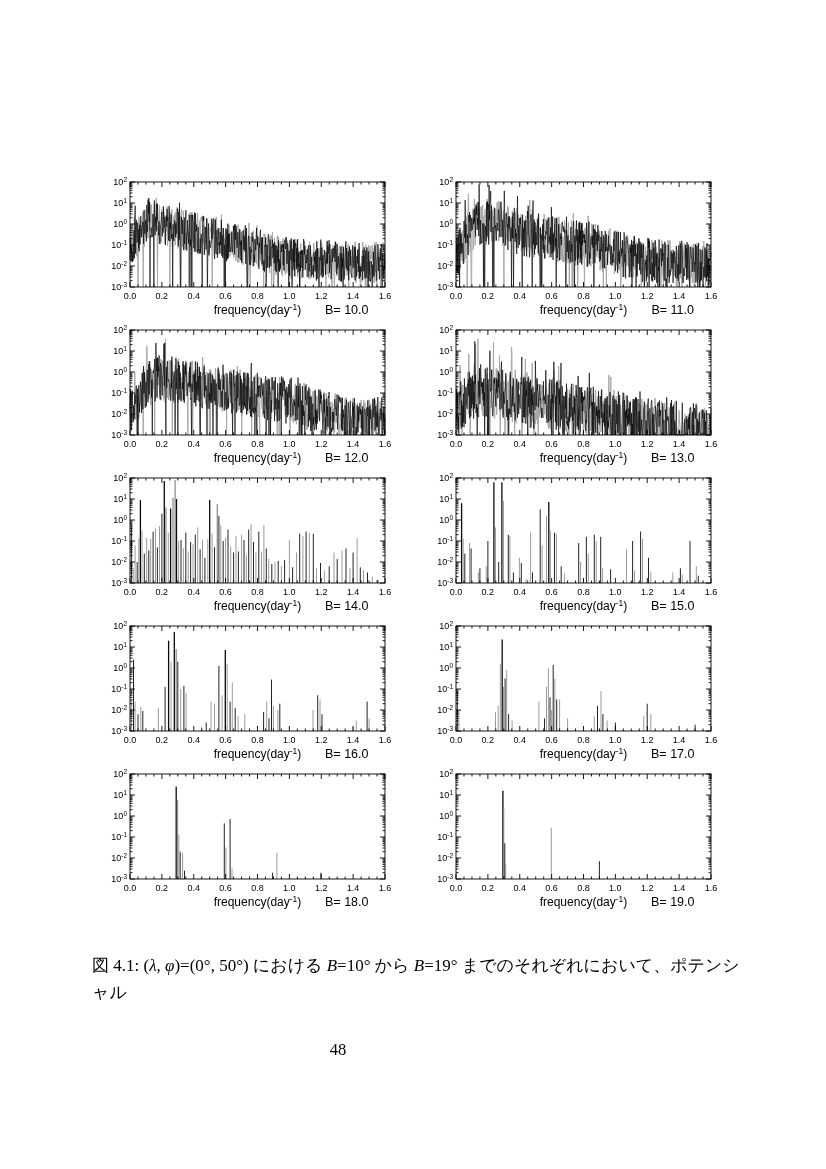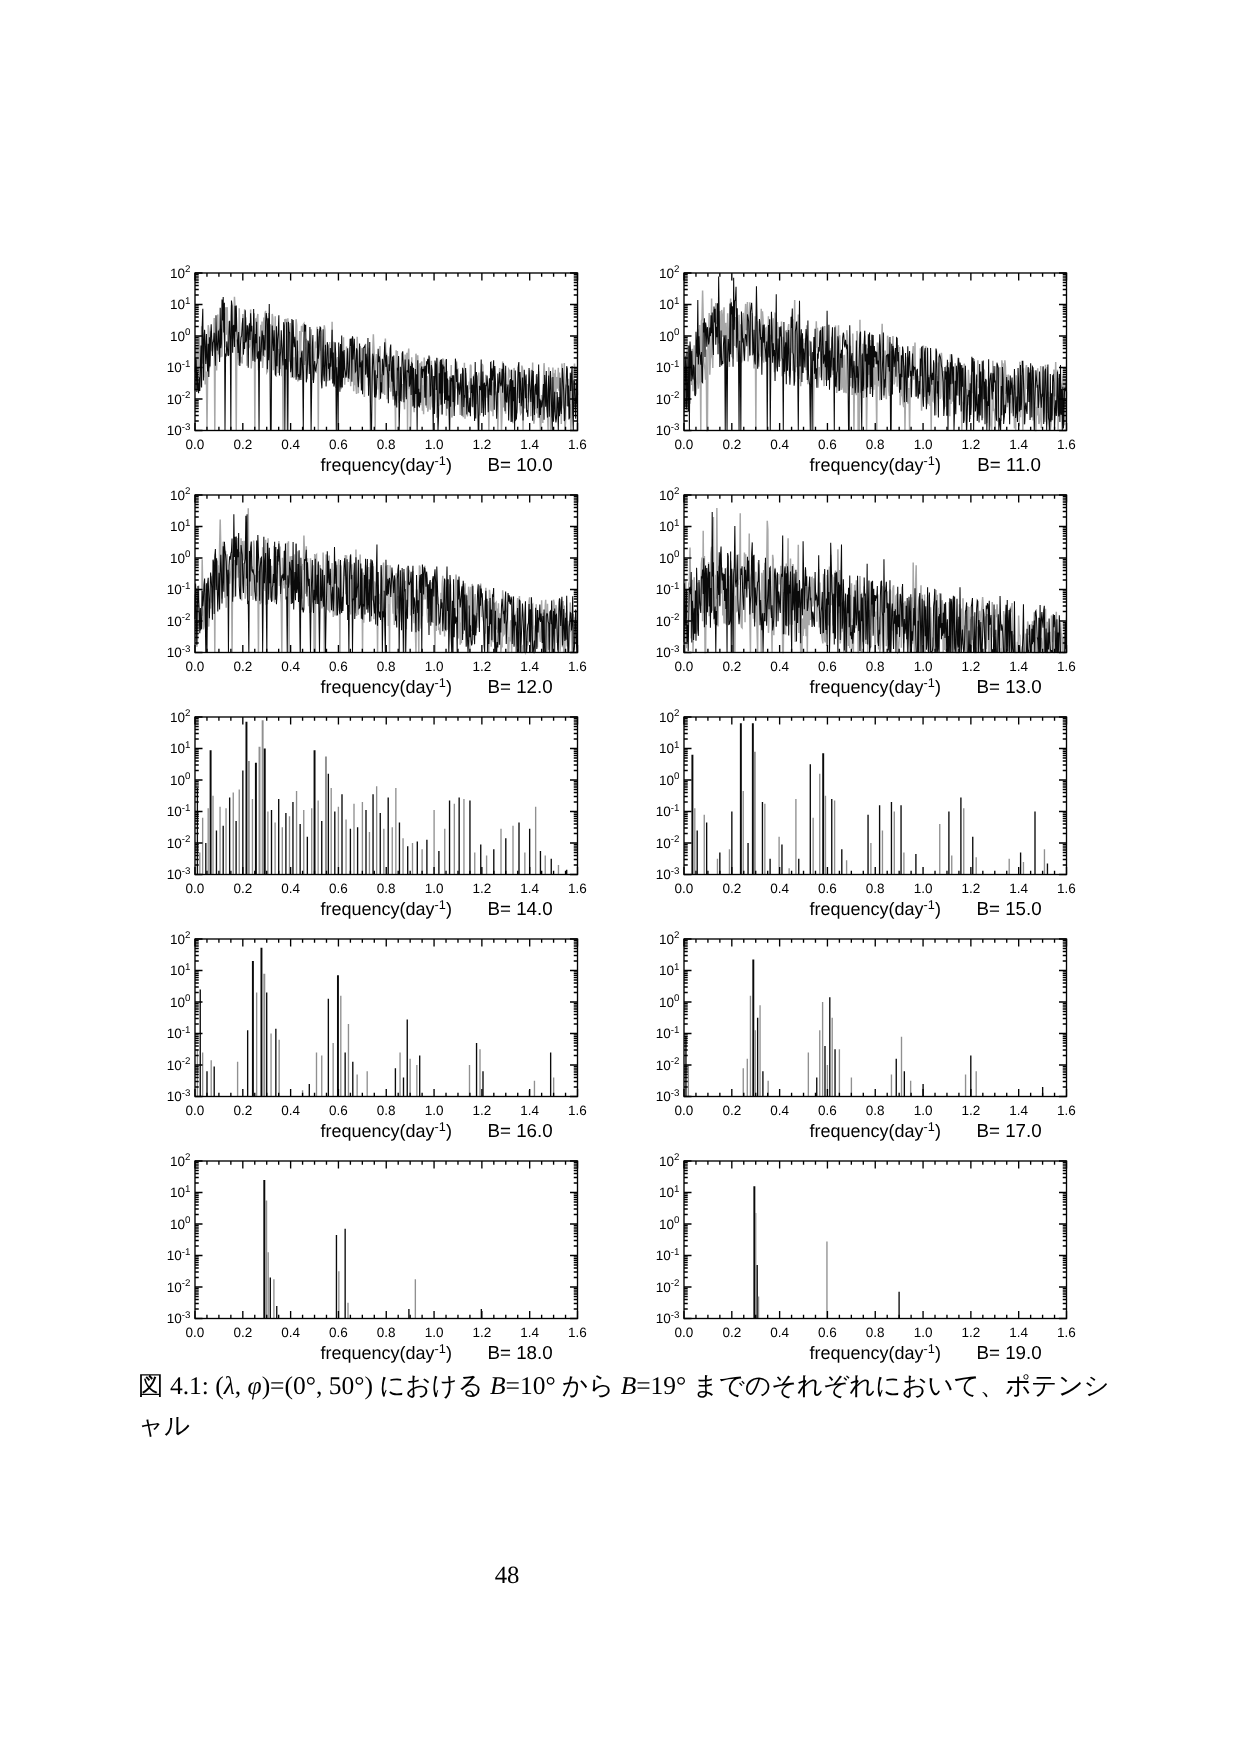--- a/index.html
+++ b/index.html
@@ -1,20 +1,20 @@
 <!DOCTYPE html>
 <html><head>
 <meta charset="utf-8">
 <style>
   html,body{margin:0;padding:0;background:#ffffff;}
   .page{position:relative;width:826px;height:1169px;background:#fff;overflow:hidden;
         font-family:"DejaVu Sans",sans-serif;color:#000;}
   .panel{position:absolute;width:300px;height:146px;}
   .panel svg{display:block;}
-  .caption{position:absolute;left:92px;top:911px;width:652px;
+  .caption{position:absolute;left:92px;top:953px;width:652px;
            font-family:"Liberation Serif","DejaVu Serif",serif;
            font-size:17px;line-height:1.58;color:#000;}
   .caption .it{font-style:italic;}
   .pageno{position:absolute;top:1040px;left:0;width:676px;text-align:center;
           font-family:"Liberation Serif","DejaVu Serif",serif;font-size:16.5px;color:#000;}
 </style>
 </head>
 <body>
 
 <div class="page">

